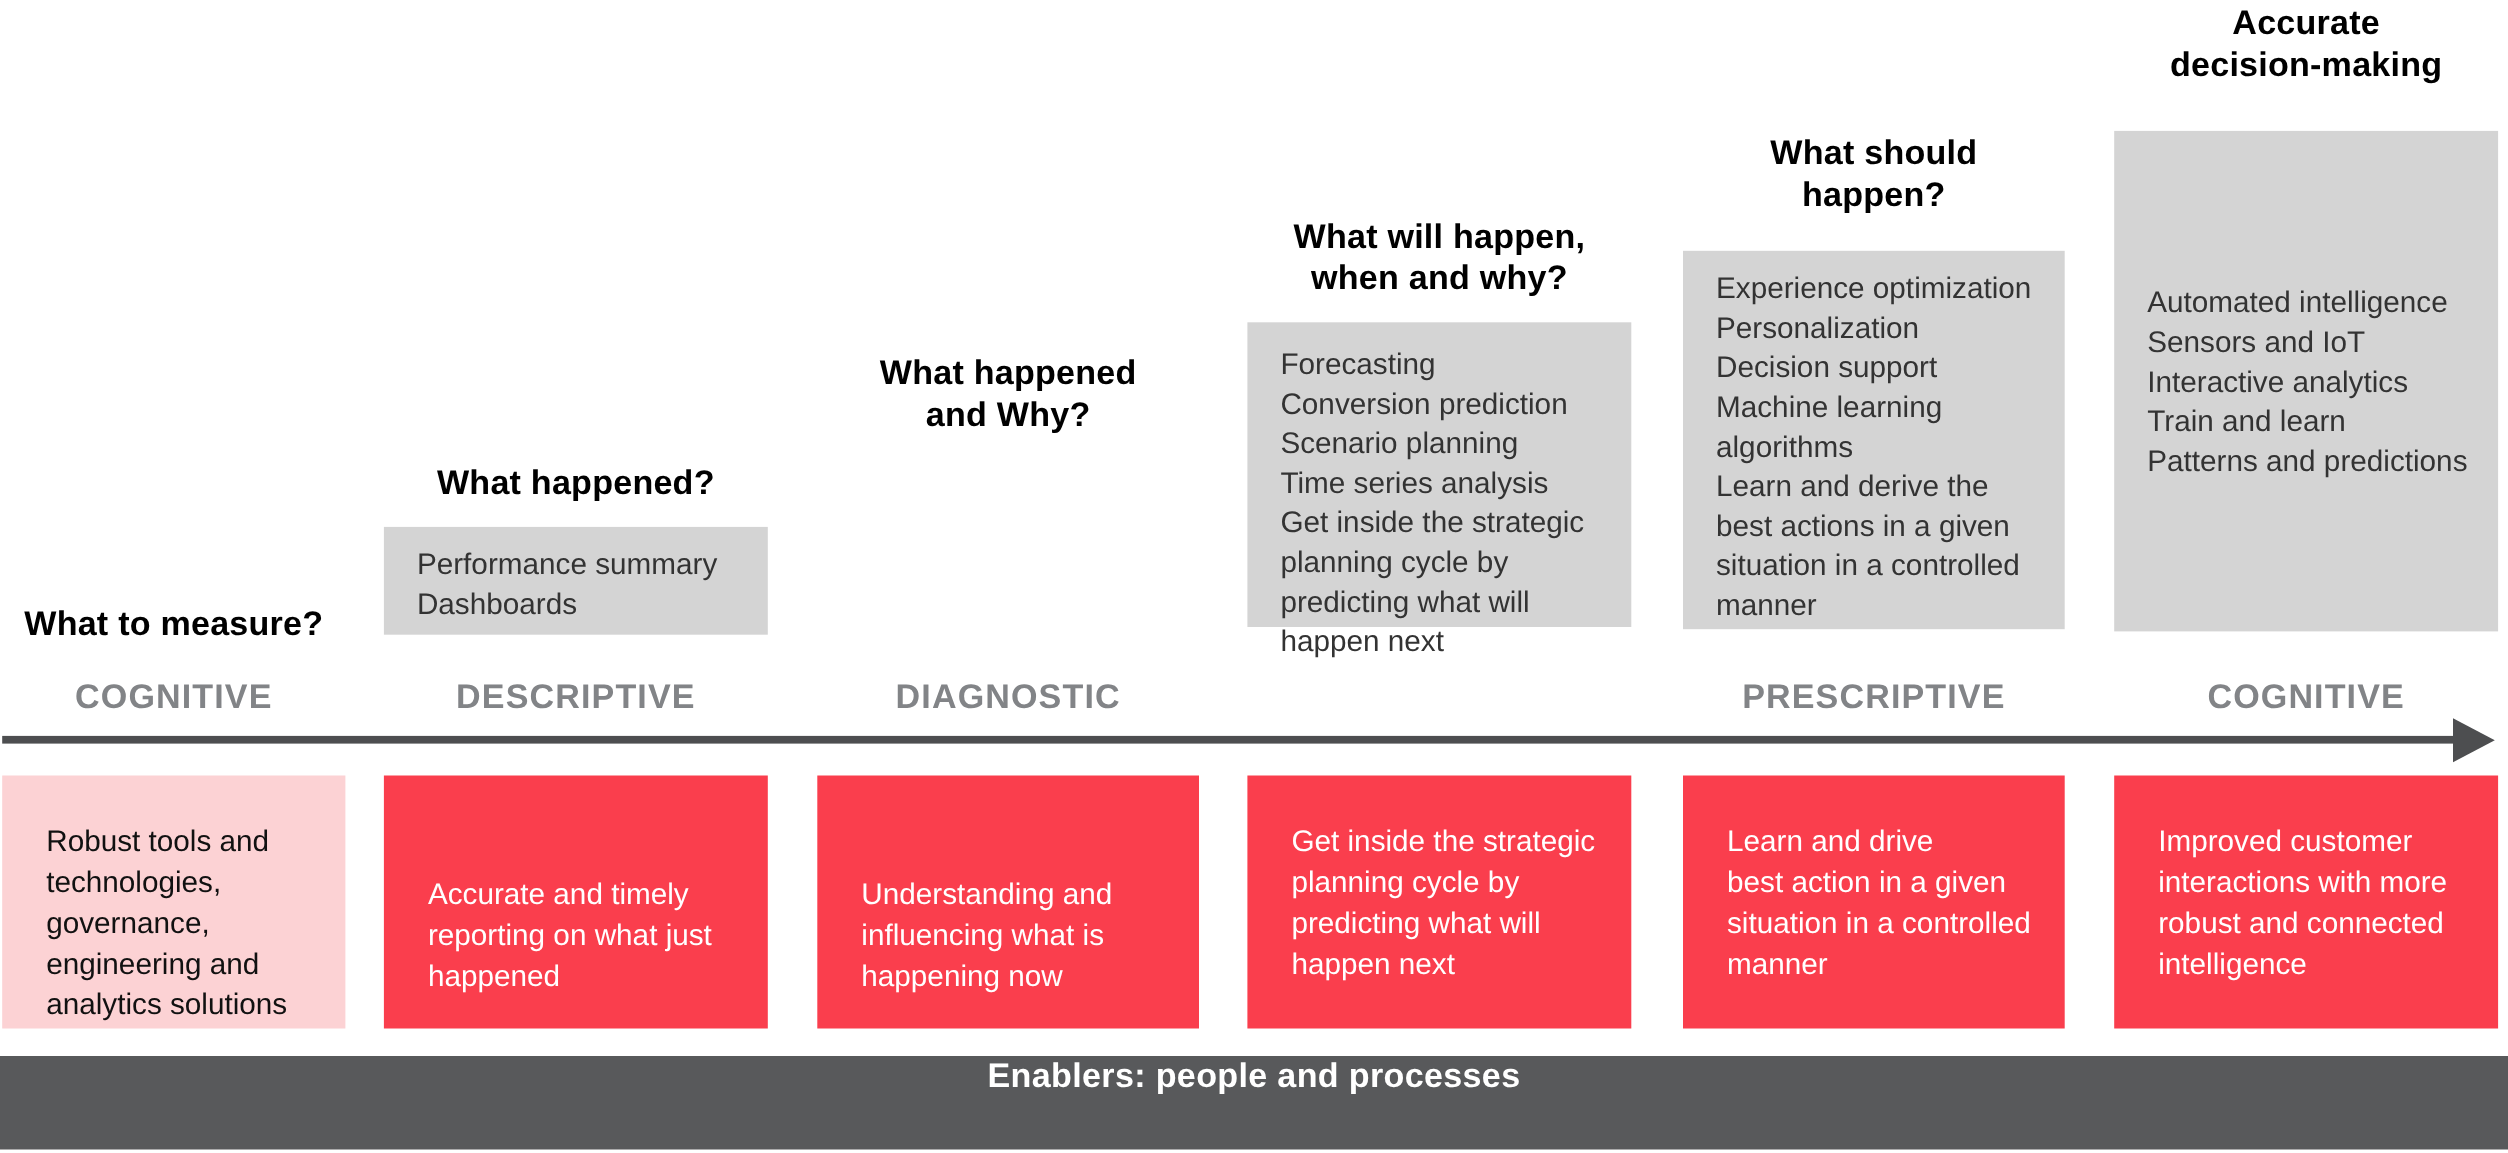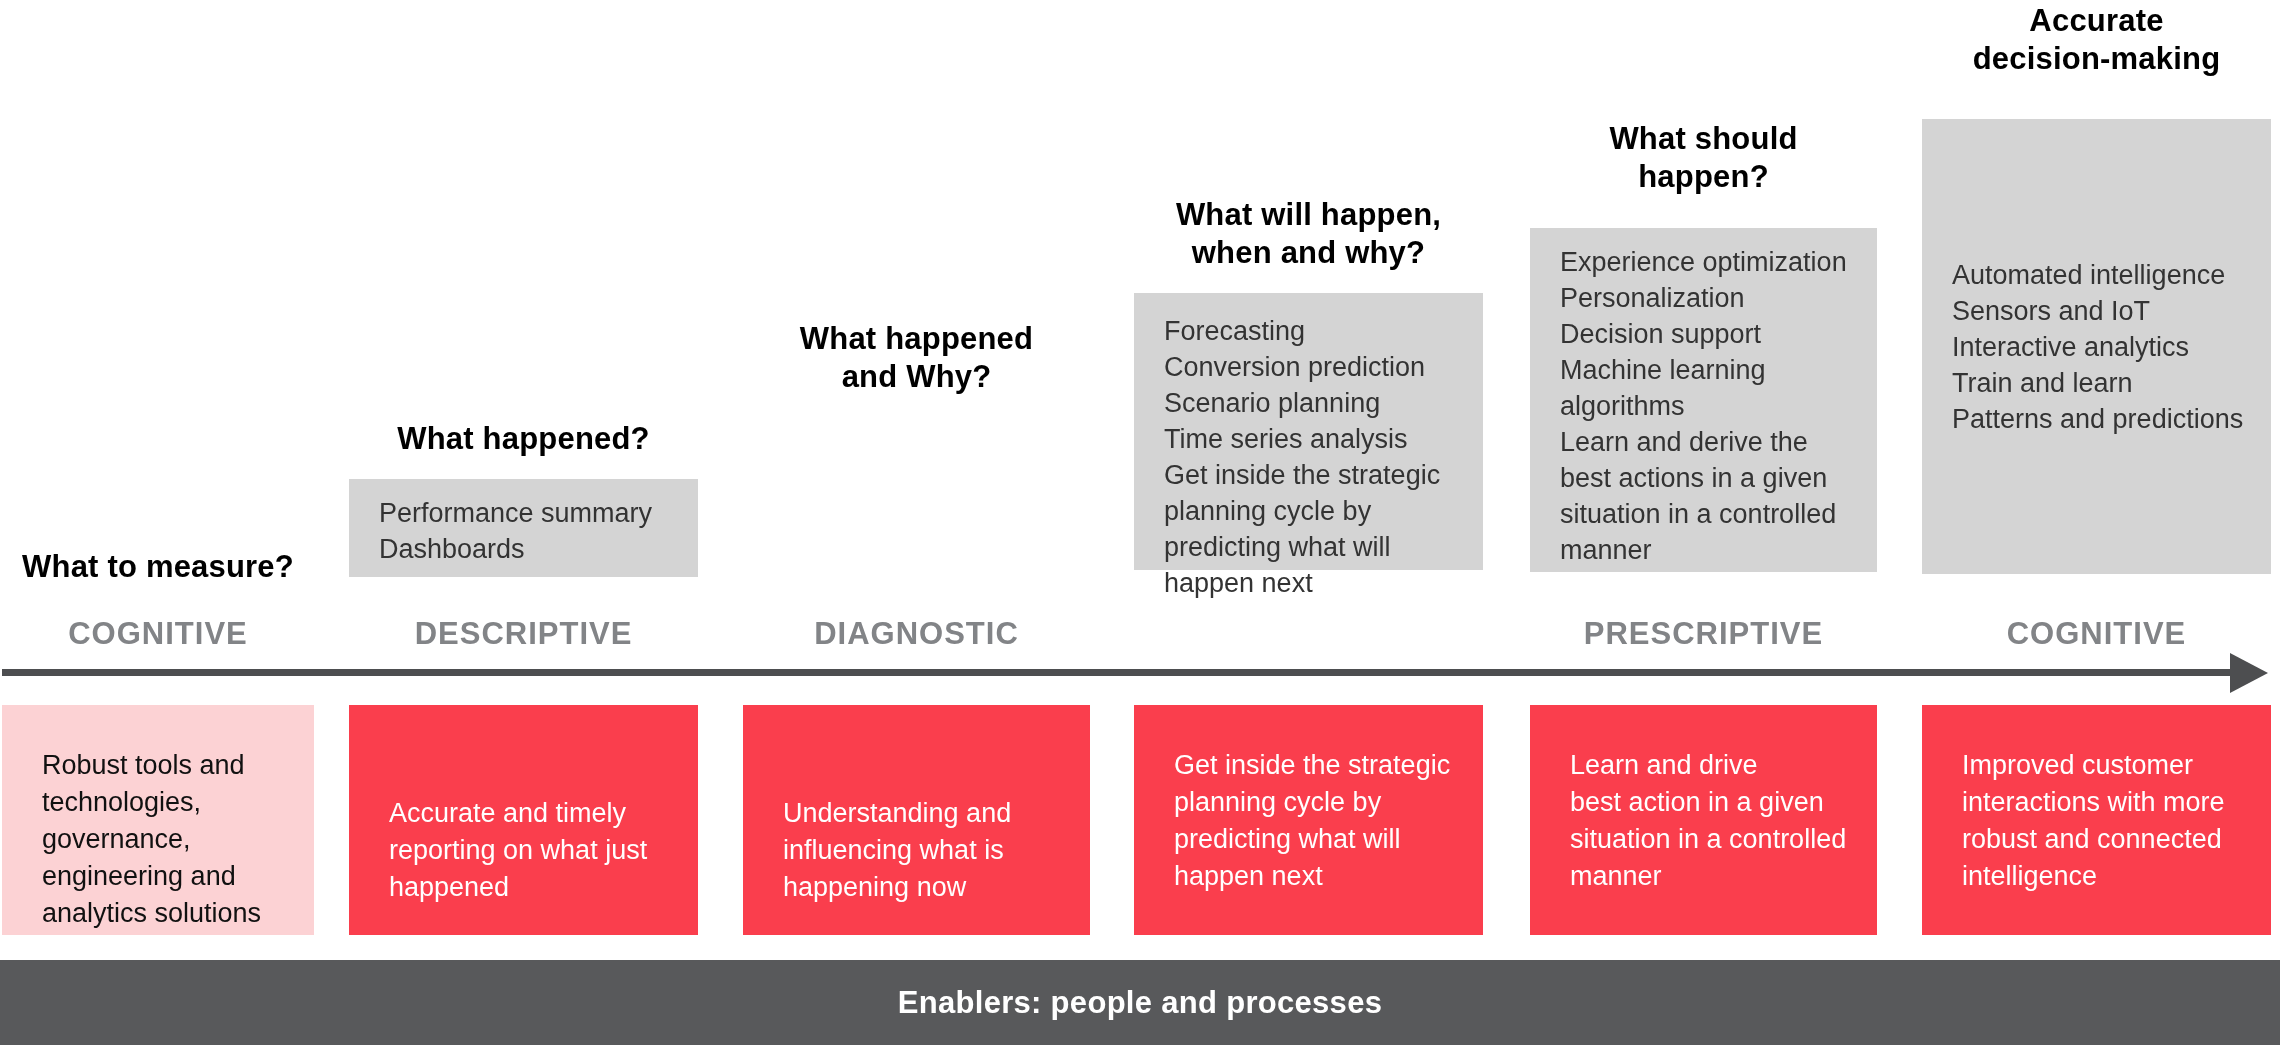--- a/index.html
+++ b/index.html
@@ -54,21 +54,21 @@
     font-size:27px;line-height:37px;white-space:pre-line;box-sizing:border-box;
     padding:42px 18px 0 40px;
   }
   .card.pink{background:var(--pink,#fcd2d4);color:#111;}
   .card.pt-lg{padding-top:90px}
 
   
   .ebar{
     position:absolute;left:0;top:960px;width:2280px;height:85px;
     background:var(--dark-bar,#58595b);color:#fff;font-weight:bold;font-size:31px;
-    display:flex;align-items:center;justify-content:center;letter-spacing:0.3px;
+    display:flex;justify-content:center;letter-spacing:0.3px;
   }
 </style>
 </head>
 <body>
 
 <div class="canvas">
 
   <div class="hdr h1 c1">What to measure?</div>
   <div class="hdr h2 c2">What happened?</div>
   <div class="hdr h3 c3">What happened

